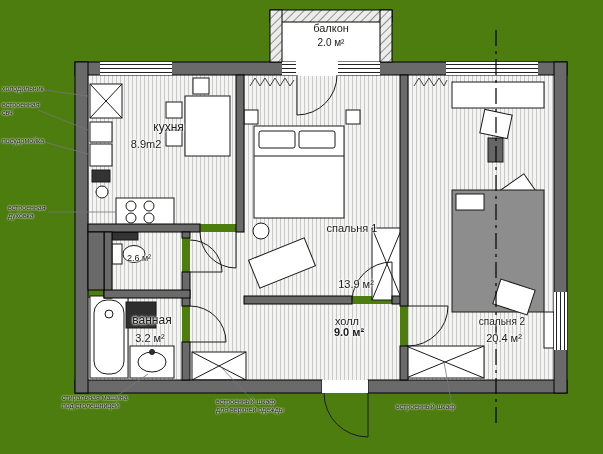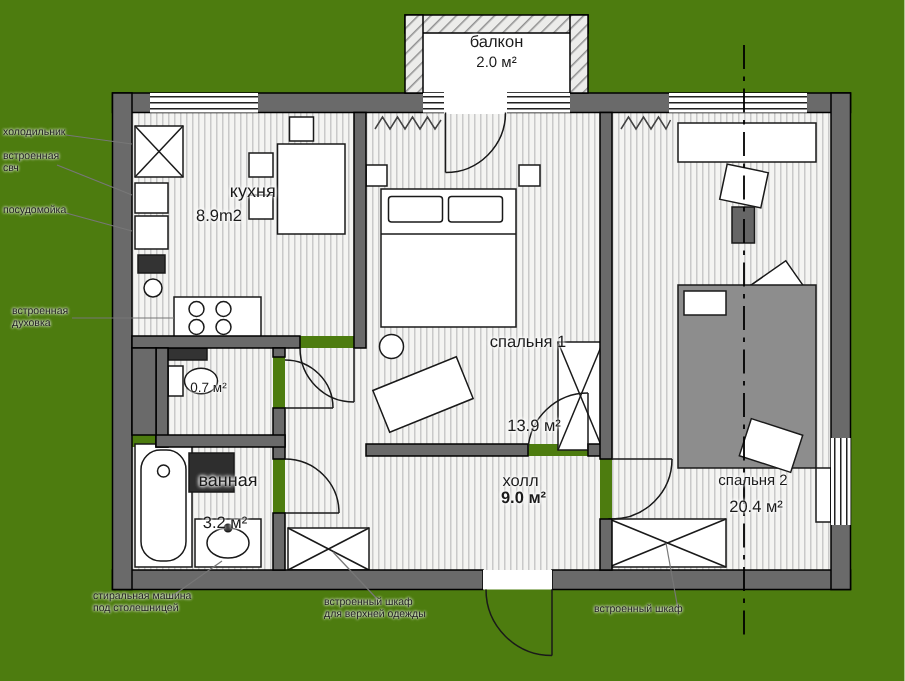--- a/index.html
+++ b/index.html
@@ -244,23 +244,23 @@
   <span class="room-label room-name" style="left:342px;top:228px;font-size:11px;padding-left:20px;">спальня 1</span>
   <span class="room-label room-area" style="left:356px;top:244px;margin-top:40px;">13.9 м²</span>
 
   <span class="room-label room-name" style="left:502px;top:321px;font-size:10px;">спальня 2</span>
   <span class="room-label room-area" style="left:504px;top:338px;">20.4 м²</span>
 
   <span class="room-label room-name" style="left:347px;top:321px;font-size:11px;">холл</span>
   <span class="room-label room-area" style="left:349px;top:332px;font-weight:bold;">9.0 м²</span>
 
   <span class="room-label room-name" style="left:152px;top:320px;">ванная</span>
-  <span class="room-label room-area" style="left:150px;top:338px;margin-top:11px;">3.2 м²</span>
-
-  <span class="room-label small-area" style="left:139px;top:258px;">0.7 м²</span>
+  <span class="room-label room-area" style="left:150px;top:338px;">3.2 м²</span>
+
+  <span class="room-label small-area" style="left:139px;top:258px;">2.6 м²</span>
 
   <span class="ann" style="left:2px;top:85px;">холодильник</span>
   <span class="ann" style="left:2px;top:101px;">встроенная
 свч</span>
   <span class="ann" style="left:2px;top:137px;">посудомойка</span>
   <span class="ann" style="left:8px;top:204px;">встроенная
 духовка</span>
   <span class="ann" style="left:62px;top:394px;">стиральная машина
 под столешницей</span>
   <span class="ann" style="left:216px;top:398px;">встроенный шкаф

